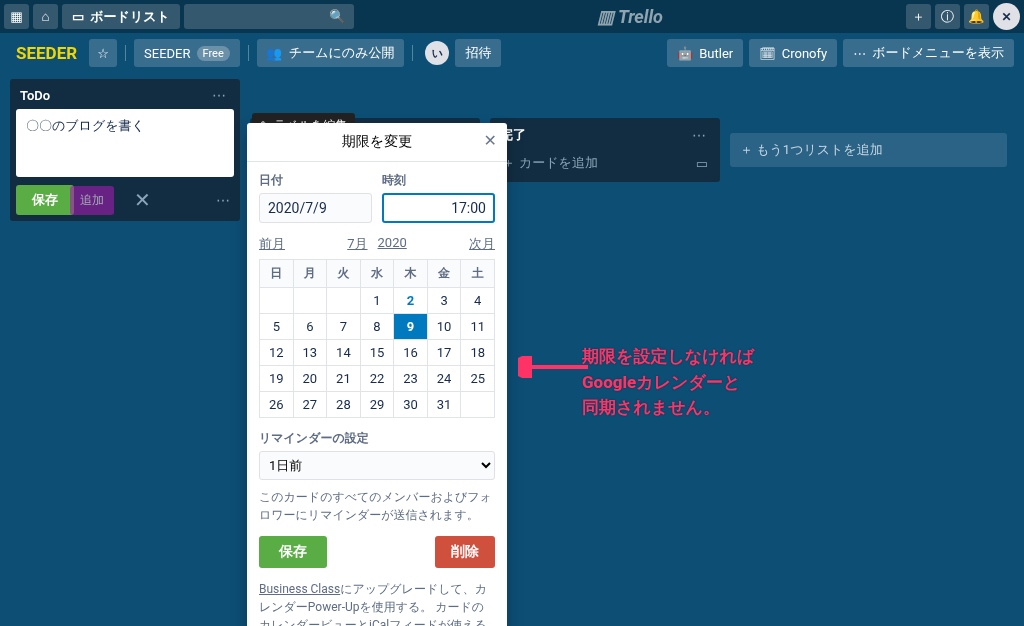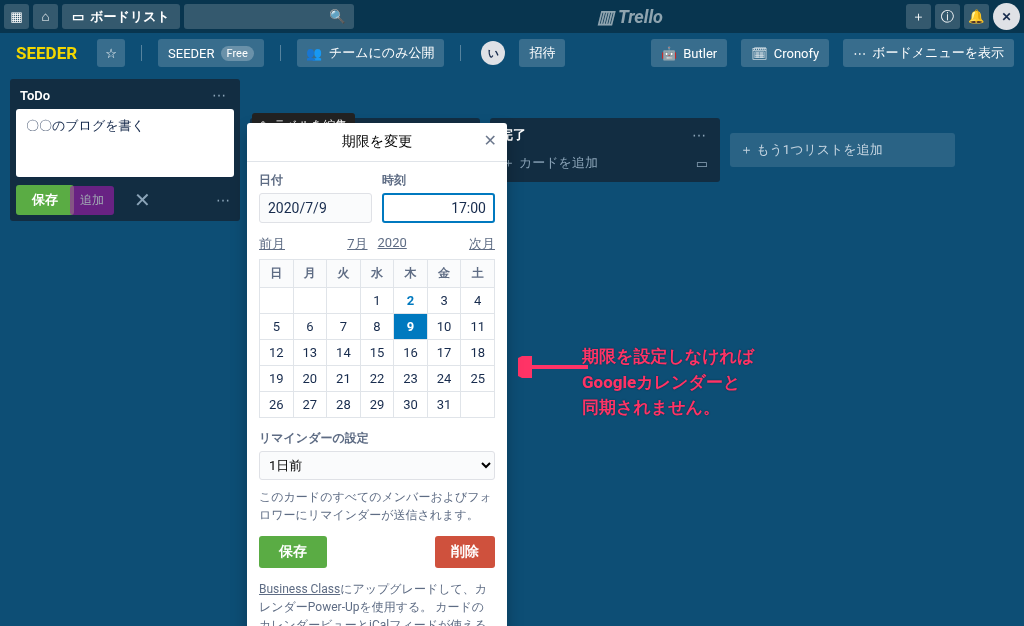--- a/index.html
+++ b/index.html
@@ -10,21 +10,21 @@
   .top-header { height: 33px; background: rgba(0,0,0,0.32); display:flex; align-items:center; padding:0 4px; gap:4px; }
   .th-btn { background: rgba(255,255,255,0.18); color:#fff; border:none; height:25px; border-radius:3px; display:flex; align-items:center; justify-content:center; cursor:pointer; }
   .th-btn.sq { width:25px; }
   .th-boards { padding:0 10px; gap:6px; display:flex; align-items:center; font-size:13px; font-weight:600;}
   .th-search { width:170px; justify-content:flex-end; padding:0 8px; }
   .th-logo { flex:1; display:flex; justify-content:center; align-items:center; color: rgba(255,255,255,0.55); font-style:italic; font-weight:700; font-size:18px; gap:4px;}
   .th-right { display:flex; gap:4px; align-items:center;}
   .avatar-top { width:27px; height:27px; border-radius:50%; background:#dfe1e6; color:#172b4d; display:flex; align-items:center; justify-content:center; font-size:12px; font-weight:600;}
 
   
-  .board-bar { height:40px; display:flex; align-items:center; padding:0 10px; gap:14px; color:#fff;}
+  .board-bar { height:40px; display:flex; align-items:center; padding:0 10px; gap:6px; color:#fff;}
   .board-name { font-size:17px; font-weight:700; color:#f2d600; padding:0 6px;}
   .bb-btn { background: rgba(255,255,255,0.18); color:#fff; border:none; height:28px; border-radius:3px; display:flex; align-items:center; padding:0 10px; font-size:13px; cursor:pointer; gap:6px;}
   .bb-btn.sq { width:28px; padding:0; justify-content:center;}
   .bb-btn.team { gap:6px; }
   .bb-pill { font-size:11px; padding:1px 6px; border-radius:8px; background:rgba(255,255,255,0.25);}
   .avatar-mini { width:24px; height:24px; border-radius:50%; background:#dfe1e6; color:#172b4d; display:flex; align-items:center; justify-content:center; font-size:11px; font-weight:600; margin-left:4px;}
   .spacer { flex:1; }
   .divider-v { width:1px; height:16px; background:rgba(255,255,255,0.3); margin:0 2px;}
 
   
@@ -34,21 +34,21 @@
   .list-title { color:#fff; font-size:13px; font-weight:600;}
   .list-menu { color:#8ba4b8; font-size:14px; cursor:pointer; padding:0 4px;}
   .card { background:#fff; border-radius:3px; padding:8px 10px; font-size:13px; color:#172b4d; box-shadow:0 1px 0 rgba(9,30,66,.25); min-height:68px; }
   .card-composer-actions { display:flex; align-items:center; gap:8px; margin-top:8px;}
   .save-btn { background:#5aac44; color:#fff; border:none; padding:6px 16px; border-radius:3px; font-size:13px; font-weight:600; cursor:pointer;}
   .save-btn-ghost { background:#a21caf; color:#fff; opacity:0.6; border:none; padding:6px 10px; border-radius:3px; font-size:12px; position:relative; left:-12px;}
   .close-x { color:#8ba4b8; font-size:20px; cursor:pointer; }
   .add-card { display:flex; justify-content:space-between; align-items:center; color:#8ba4b8; font-size:13px; padding:4px 6px; cursor:pointer;}
   .add-card span.plus { margin-right:4px;}
   .template-ic { font-size:13px;}
-  .add-list { background:rgba(255,255,255,0.12); color:#c4d4e0; border-radius:3px; width:225px; padding:8px 10px; font-size:13px; cursor:pointer;}
+  .add-list { background:rgba(255,255,255,0.12); color:#c4d4e0; border-radius:3px; width:277px; padding:8px 10px; font-size:13px; cursor:pointer;}
 
   .label-hint { position:absolute; left:252px; top:113px; background:#222; color:#fff; font-size:12px; padding:4px 8px; border-radius:3px; display:flex; align-items:center; gap:4px;}
   .label-hint::before{ content:""; position:absolute; left:-5px; top:8px; border:5px solid transparent; border-right-color:#222;}
 
   
   .popover { position:absolute; left:247px; top:123px; width:260px; background:#fff; border-radius:3px; box-shadow:0 8px 16px rgba(0,0,0,0.25); padding:0; z-index:50;}
   .pop-head { display:flex; align-items:center; justify-content:center; position:relative; border-bottom:1px solid #e0e4e9; padding:10px 0; }
   .pop-title { font-size:14px; color:#000000;}
   .pop-close { position:absolute; right:10px; top:8px; color:#6b778c; font-size:16px; cursor:pointer;}
   .pop-body { padding:10px 12px 12px; }

